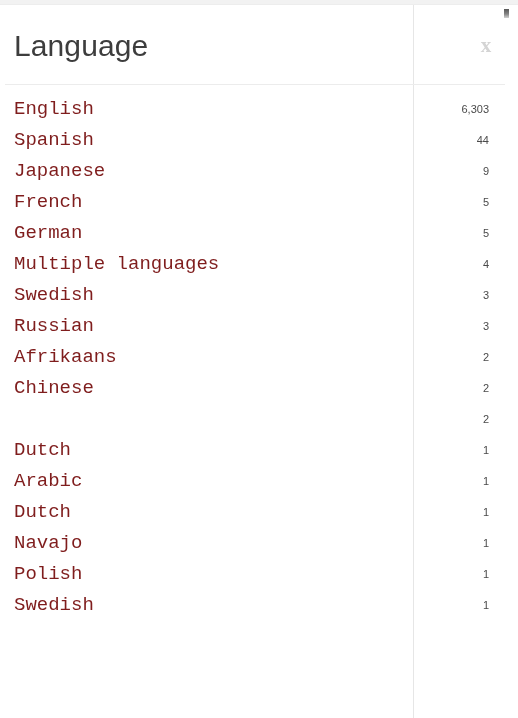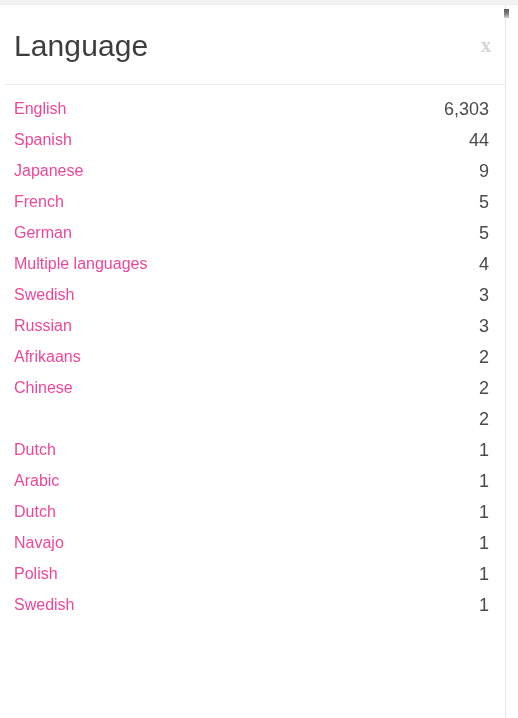--- a/index.html
+++ b/index.html
@@ -33,21 +33,21 @@
     background: #f2f2f2;
     border-bottom: 1px solid #ededed;
     box-sizing: border-box;
   }
 
   
   #panel {
     position: absolute;
     left: 0;
     top: 5px;
-    width: 506px;
+    width: 414px;
     height: 713px;
     background: #ffffff;
     border-right: 1px solid #e6e6e6;
     box-sizing: border-box;
   }
 
   
   #corner-artifact {
     position: absolute;
     left: 504px;
@@ -128,32 +128,33 @@
     height: 31px;
     display: flex;
     align-items: center;
     padding: 0 0 0 14px;
     box-sizing: border-box;
     cursor: pointer;
   }
 
   .facet-label {
     flex: 0 1 auto;
-    font-size: 16px;
+    font-size: 19px;
     line-height: 18px;
-    color: #ec4899;
+    color: #7f1d1d;
     white-space: nowrap;
+    font-family: Liberation Mono, monospace;
   }
 
   .facet-count {
     position: absolute;
     right: 16px;
     top: 50%;
     transform: translateY(-50%);
-    font-size: 18px;
+    font-size: 11px;
     line-height: 18px;
     color: #4a4a4a;
     text-align: left;
     white-space: nowrap;
   }
 </style>
 </head>
 <body>
 
 <div id="screen">

